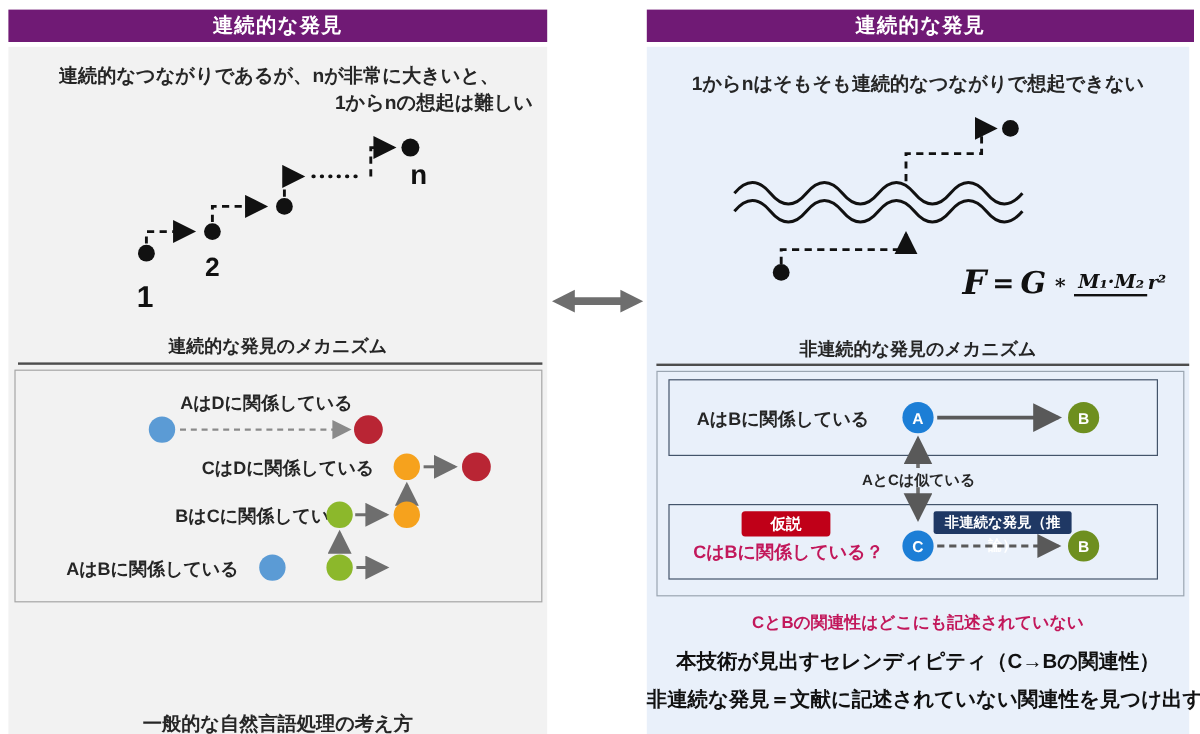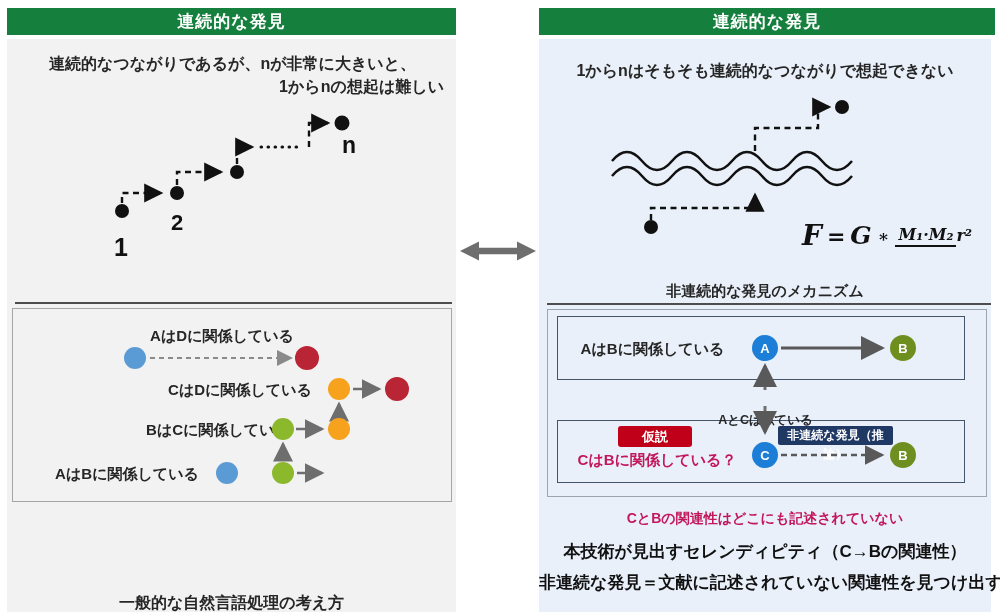--- a/index.html
+++ b/index.html
@@ -1,19 +1,19 @@
 <!DOCTYPE html>
 <html><head>
 <meta charset="utf-8">
 <style>
   * { margin:0; padding:0; box-sizing:border-box; }
   body { background:#ffffff; font-family:"Liberation Sans","DejaVu Sans",sans-serif; }
   .stage { position:relative; width:1000px; height:612px; background:#ffffff; overflow:hidden; font-weight:700; color:#1a1a1a; }
   .abs { position:absolute; }
-  .hdr { background:#15803d; color:#ffffff; font-size:17px; line-height:27px; text-align:center; letter-spacing:1px; }
+  .hdr { background:#701a75; color:#ffffff; font-size:17px; line-height:27px; text-align:center; letter-spacing:1px; }
   .panel-left-bg  { background:#F2F2F2; }
   .panel-right-bg { background:#E9F0FA; }
   .desc { font-size:16px; line-height:23px; color:#262626; }
   .mech-title { font-size:15px; text-align:center; color:#262626; }
   .rule { background:#4d4d4d; height:2px; }
   .mech-box-l { border:1px solid #A6A6A6; }
   .mech-box-r { border:1px solid #9AA5B1; background:#E9F0FA; }
   .inner-box { border:1px solid #44546A; }
   .rel { font-size:15px; color:#262626; text-align:center; white-space:nowrap; }
   .small-lbl { font-size:12.5px; color:#262626; text-align:center; white-space:nowrap; }
@@ -60,20 +60,21 @@
     <path d="M309,147 L309,123 L328,123" fill="none" stroke="#111" stroke-width="2.4" stroke-dasharray="6,4.5" marker-end="url(#mb)"></path>
     <circle cx="122" cy="211" r="7" fill="#111"></circle>
     <circle cx="177" cy="193" r="7" fill="#111"></circle>
     <circle cx="237" cy="172" r="7" fill="#111"></circle>
     <circle cx="342" cy="123" r="7.5" fill="#111"></circle>
     <text x="121" y="256" font-size="25" text-anchor="middle" fill="#111">1</text>
     <text x="177" y="230" font-size="22" text-anchor="middle" fill="#111">2</text>
     <text x="349" y="153" font-size="23" text-anchor="middle" fill="#111">n</text>
   </svg>
 
+  <div class="abs mech-title" style="left:7px;top:279px;width:449px;">連続的な発見のメカニズム</div>
   <div class="abs rule" style="left:15px;top:302px;width:437px;"></div>
 
   <div class="abs mech-box-l" style="left:12px;top:308px;width:440px;height:194px;"></div>
 
   <div class="abs rel" style="left:112px;top:327px;width:220px;">AはDに関係している</div>
   <div class="abs rel" style="left:130px;top:381px;width:220px;">CはDに関係している</div>
   <div class="abs rel" style="left:108px;top:421px;width:220px;">BはCに関係している</div>
   <div class="abs rel" style="left:17px;top:465px;width:220px;">AはBに関係している</div>
 
   <svg class="abs" style="left:12px;top:308px;" width="440" height="194" viewBox="12 308 440 194">
@@ -138,21 +139,21 @@
   </div>
 
   <div class="abs mech-title" style="left:539px;top:282px;width:452px;">非連続的な発見のメカニズム</div>
   <div class="abs rule" style="left:547px;top:303px;width:444px;"></div>
 
   <div class="abs mech-box-r" style="left:547px;top:309px;width:440px;height:188px;"></div>
   <div class="abs inner-box" style="left:557px;top:316px;width:408px;height:64px;"></div>
   <div class="abs inner-box" style="left:557px;top:420px;width:408px;height:63px;"></div>
 
   <div class="abs rel" style="left:565px;top:340px;width:175px;">AはBに関係している</div>
-  <div class="abs small-lbl" style="left:703px;top:392px;width:125px;margin-top:20px;">AとCは似ている</div>
+  <div class="abs small-lbl" style="left:703px;top:392px;width:125px;">AとCは似ている</div>
 
   <div class="abs badge-red" style="left:618px;top:426px;width:74px;height:21px;">仮説</div>
   <div class="abs q magenta" style="left:562px;top:451px;width:190px;">CはBに関係している？</div>
   <div class="abs badge-navy" style="left:778px;top:426px;width:115px;height:19px;">非連続な発見（推論）</div>
 
   <svg class="abs" style="left:547px;top:309px;" width="440" height="191" viewBox="547 309 440 191">
     <defs>
       <marker id="mg2" markerWidth="9" markerHeight="9" refX="7" refY="4" orient="auto">
         <path d="M0,0 L8,4 L0,8 z" fill="#595959"></path>
       </marker>

